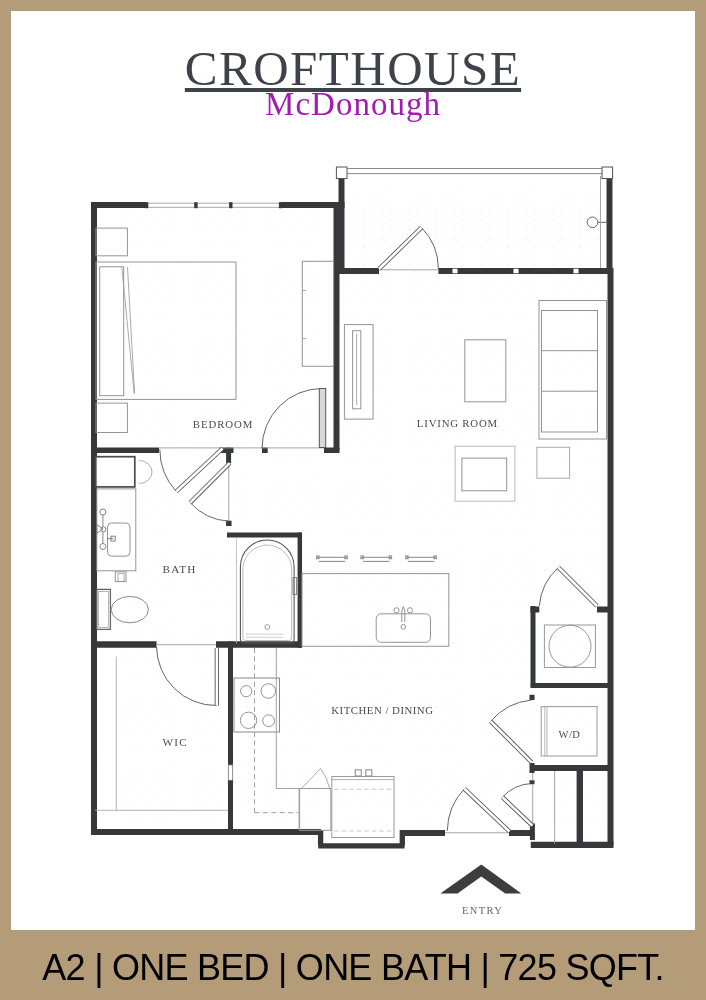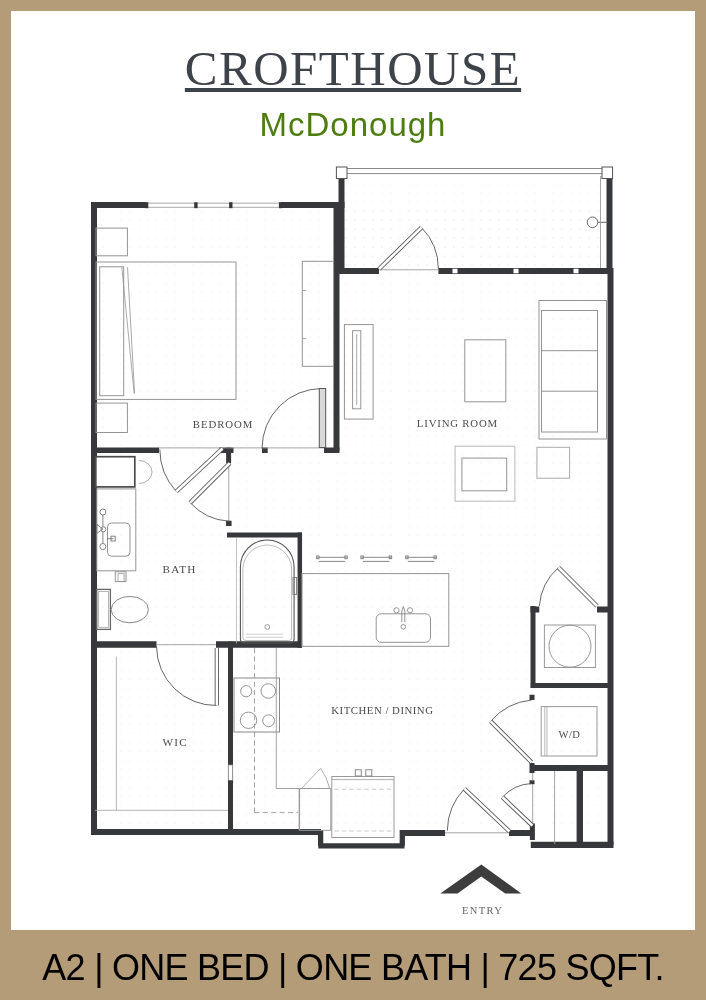--- a/index.html
+++ b/index.html
@@ -13,21 +13,21 @@
 <div class="abs" style="left:0;top:0;width:706px;height:11px;background:#b49c78;"></div>
 
 <div class="abs" style="left:0;top:0;width:11px;height:930px;background:#b49c78;"></div>
 
 <div class="abs" style="left:695px;top:0;width:11px;height:930px;background:#b49c78;"></div>
 
 <div class="abs" style="left:0;top:930px;width:706px;height:70px;background:#b49c78;"></div>
 
 <div class="abs" id="title1" style="left:0;top:44px;width:706px;text-align:center;font-family:'Liberation Serif',serif;font-size:49px;letter-spacing:1.5px;color:#3e434a;line-height:1;text-decoration:underline;">CROFTHOUSE</div>
 
-<div class="abs" id="title2" style="left:0;top:108px;width:706px;text-align:center;font-family:Liberation Sans, sans-serif;font-size:33px;letter-spacing:1px;color:#4d7c0f;line-height:1;">McDonough</div>
+<div class="abs" id="title2" style="left:0;top:88px;width:706px;text-align:center;font-family:Liberation Serif, serif;font-size:33px;letter-spacing:1px;color:#a21caf;line-height:1;">McDonough</div>
 
 <div class="abs" id="caption" style="left:0;top:950px;width:706px;text-align:center;font-family:'Liberation Sans',sans-serif;font-size:36px;letter-spacing:-0.75px;color:#000000;line-height:1;white-space:nowrap;">A2 | ONE BED | ONE BATH | 725 SQFT.</div>
 
 <svg class="abs" style="left:0;top:0;" width="706" height="1000" viewBox="0 0 706 1000">
 <defs>
 <pattern id="dots" width="9" height="9" patternUnits="userSpaceOnUse">
   <circle cx="4" cy="4" r="0.6" fill="#e7e7e7"></circle>
 </pattern>
 </defs>
 <g id="plan">

